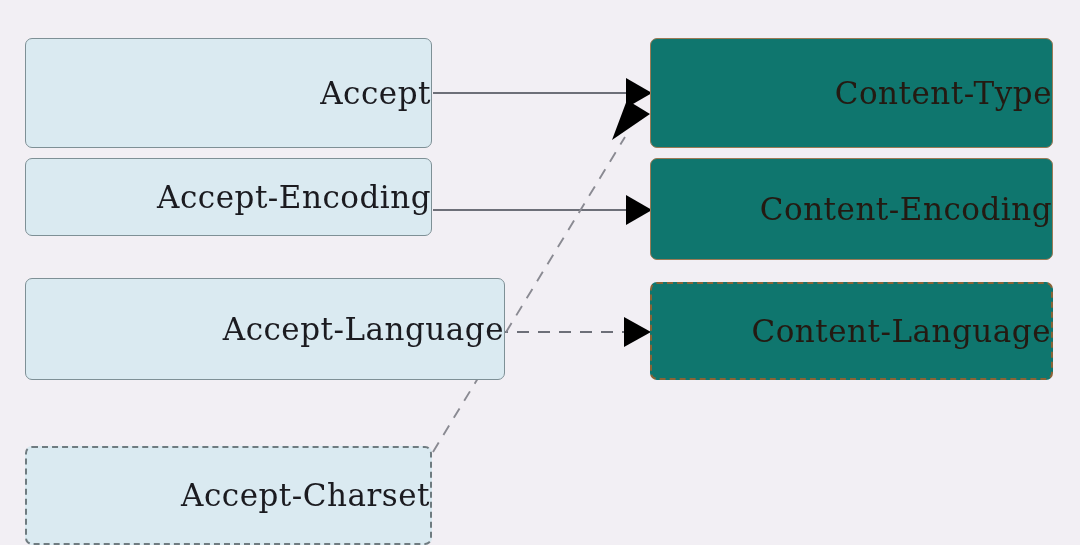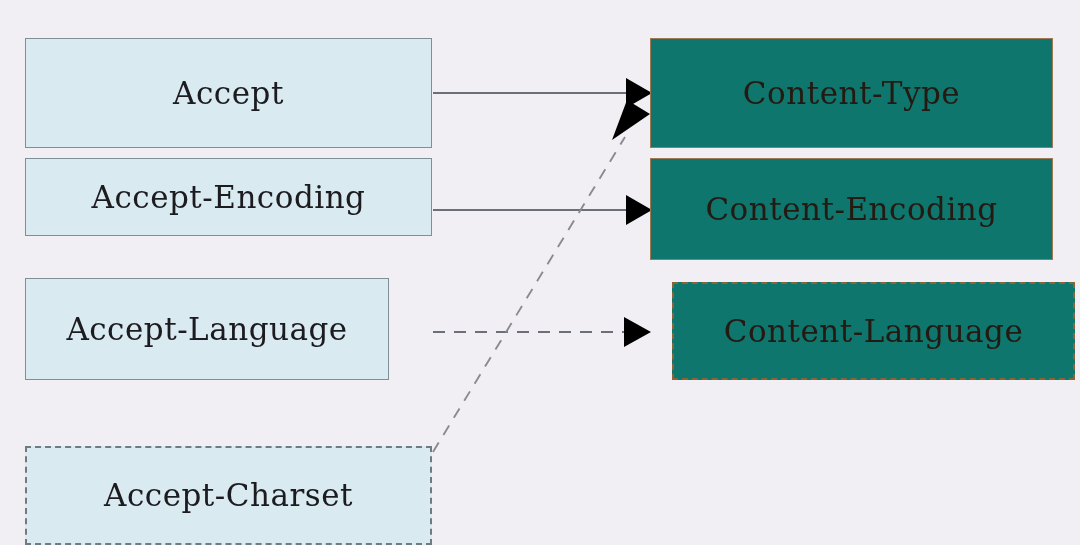--- a/index.html
+++ b/index.html
@@ -26,26 +26,27 @@
     top: 0;
     width: 1080px;
     height: 545px;
     pointer-events: none;
   }
   .node {
     position: absolute;
     box-sizing: border-box;
     display: flex;
     align-items: center;
-    justify-content: center;
+    justify-content: flex-end;
     font-size: 31px;
     line-height: 1;
     letter-spacing: 0.5px;
     color: #1b1b20;
     white-space: nowrap;
+    border-radius: 7px;
   }
   .node.req {
     background: #daeaf1;
     border: 1.6px solid #7e9096;
   }
   .node.req.dashed {
     border: 2px dashed #6f7b80;
   }
   .node.res {
     background: #0f766e;
@@ -89,33 +90,33 @@
   </svg>
 
   <div class="node req" style="left:25px; top:38px; width:407px; height:110px;">
     <span class="node-label">Accept</span>
   </div>
 
   <div class="node req" style="left:25px; top:158px; width:407px; height:78px;">
     <span class="node-label">Accept-Encoding</span>
   </div>
 
-  <div class="node req" style="left:25px; top:278px; width:364px; height:102px;">
+  <div class="node req" style="left:25px; top:278px; width:480px; height:102px;">
     <span class="node-label">Accept-Language</span>
   </div>
 
   <div class="node req dashed" style="left:25px; top:398px; width:407px; height:99px;margin-top:48px;">
     <span class="node-label">Accept-Charset</span>
   </div>
 
   <div class="node res" style="left:650px; top:38px; width:403px; height:110px;">
     <span class="node-label">Content-Type</span>
   </div>
 
   <div class="node res" style="left:650px; top:158px; width:403px; height:102px;">
     <span class="node-label">Content-Encoding</span>
   </div>
 
-  <div class="node res dashed" style="left:650px; top:282px; width:403px; height:98px;margin-left:22px;">
+  <div class="node res dashed" style="left:650px; top:282px; width:403px; height:98px;">
     <span class="node-label">Content-Language</span>
   </div>
 
 </div>
 
 </body></html>

